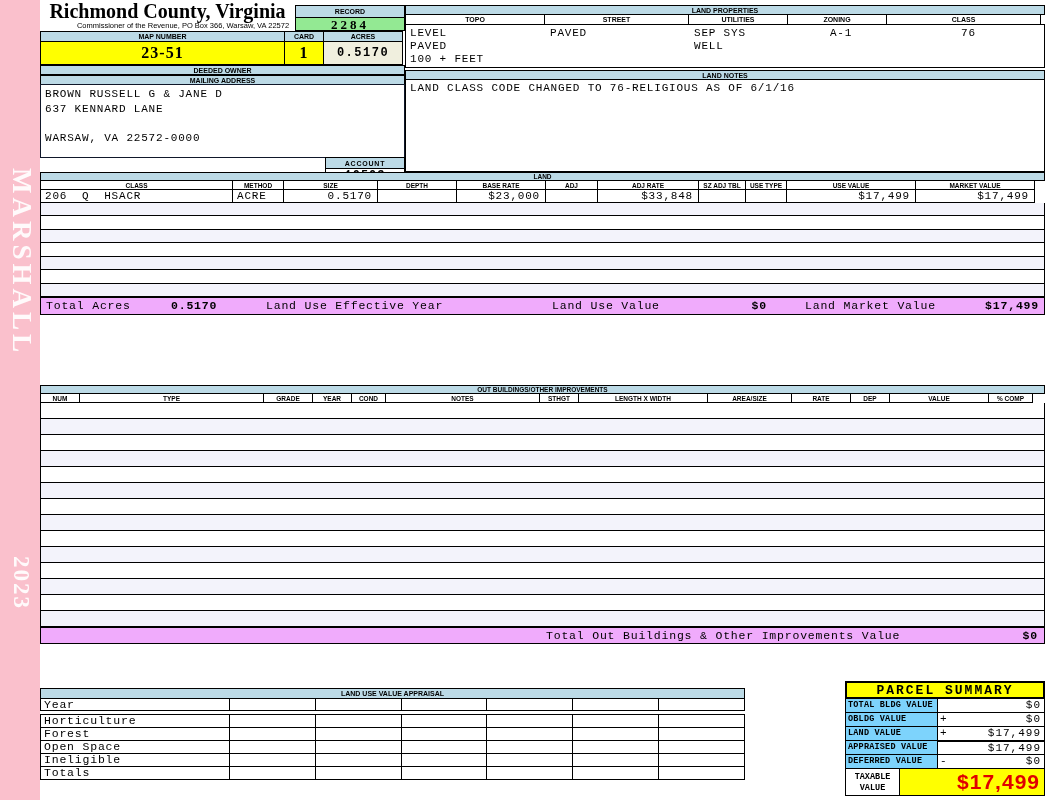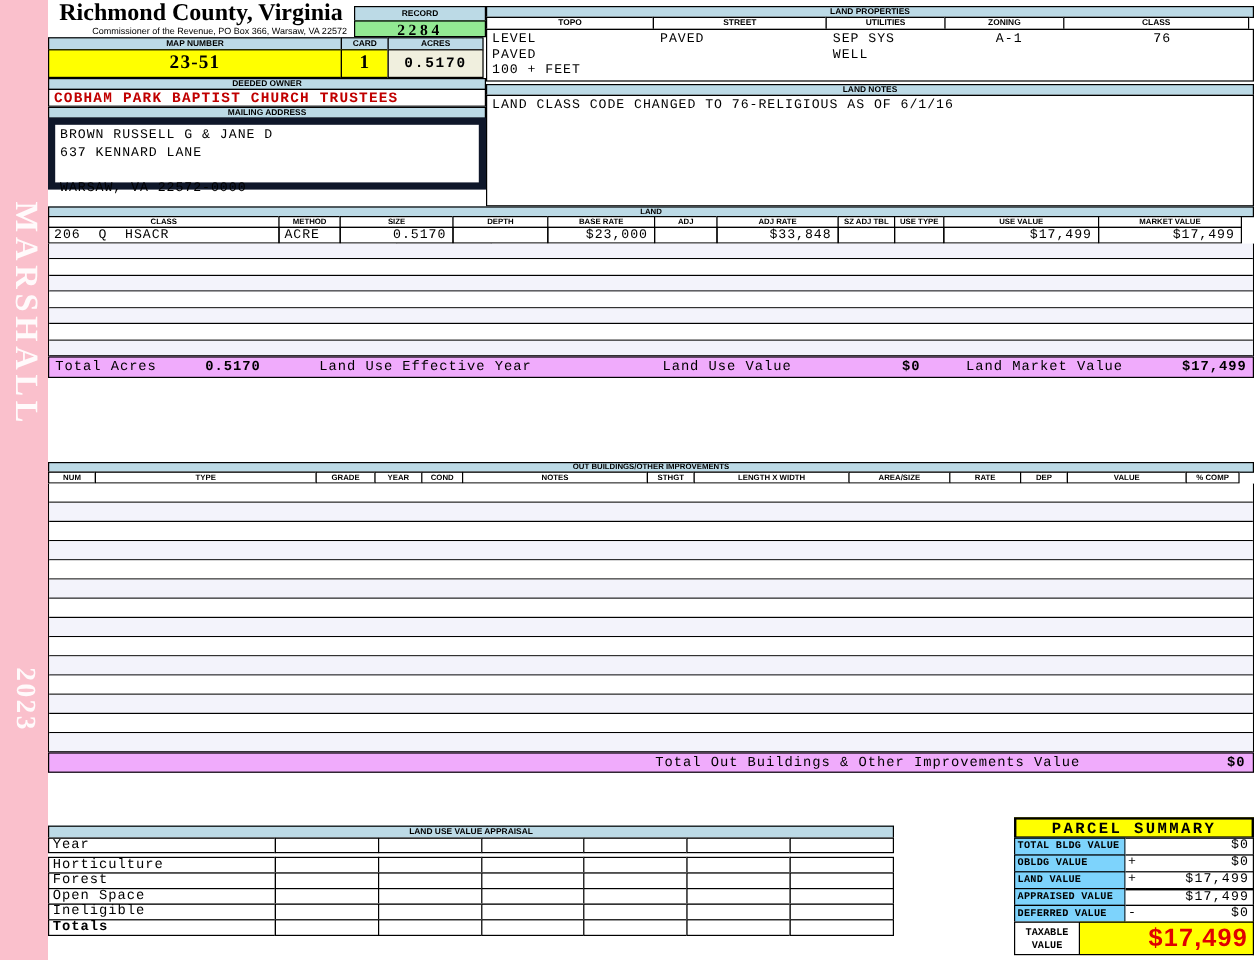--- a/index.html
+++ b/index.html
@@ -34,21 +34,21 @@
   .mcell+.mcell{margin-left:-1px;}
   .mcell .bar{height:11px;line-height:10px;}
   .mcell .mval{border:1px solid #000;margin-top:-1px;height:24px;text-align:center;}
   .ylw{background:var(--highlight-yellow);font:700 16px "Liberation Serif",serif;line-height:22px;letter-spacing:1px;}
   .ivory{background:var(--acres-ivory);font:700 12px "Liberation Mono",monospace;line-height:22px;letter-spacing:1.5px;}
 
   .ownerbox{position:absolute;left:40px;top:65px;width:365px;}
   .ownerbox .bar{height:10px;line-height:9px;}
   .ownerline{border:1px solid #000;margin-top:-1px;height:15px;line-height:14px;padding-left:4px;
        font:700 12px "Liberation Mono",monospace;letter-spacing:1px;color:var(--owner-red);}
-  .addr{position:relative;border:6px solid #0f172a;margin-top:-1px;height:60px;
+  .addr{position:relative;border:1px solid #0f172a;margin-top:-1px;height:74px;
        font:11px "Liberation Mono",monospace;letter-spacing:.8px;}
   .addr .ln{position:absolute;left:4px;line-height:11px;white-space:pre;}
   .accountbox{position:absolute;left:284px;top:72px;width:80px;}
   .accountbox .bar{height:12px;line-height:11px;}
   .accountbox .aval{border:1px solid #000;margin-top:-1px;height:17px;background:#fff;text-align:center;
        font:700 12px "Liberation Mono",monospace;line-height:15px;letter-spacing:1px;}
 
   .landprops{position:absolute;left:405px;top:5px;width:640px;}
   .landprops .bar{height:10px;line-height:9px;}
   .lp-heads{display:flex;height:11px;margin-top:-1px;}
@@ -83,21 +83,21 @@
   .trow span{position:absolute;line-height:16px;white-space:pre;}
   .b{font-weight:700;}
 
   .appr{position:absolute;left:40px;top:688px;width:705px;}
   .appr .bar{height:11px;line-height:10px;}
   .arow{display:flex;height:14px;margin-top:-1px;}
   .arow:first-child{height:13px;}
   .agap{height:4px;}
   .alabel{width:190px;border:1px solid #000;background:#fff;font:11.5px "Liberation Mono",monospace;
        letter-spacing:.8px;line-height:12px;padding-left:3px;}
-  .arow.tot .alabel{font-weight:700;}
+  .arow.tot .alabel{font-weight:400;}
   .acell{flex:1;border:1px solid #000;margin-left:-1px;background:#fff;}
 
   .parcel{position:absolute;left:845px;top:681px;width:200px;}
   .ptitle{height:18px;background:var(--highlight-yellow);border:2px solid #000;text-align:center;
        font:700 13px "Liberation Mono",monospace;letter-spacing:2px;line-height:15px;}
   .prow{display:flex;height:15px;margin-top:-1px;}
   .plabel{width:93px;border:1px solid #000;background:#7dd3fc;font:700 8.5px "Liberation Mono",monospace;
        line-height:13px;padding-left:2px;letter-spacing:.2px;}
   .pval{flex:1;border:1px solid #000;border-left:none;background:#fff;display:flex;
        font:11px "Liberation Mono",monospace;}
@@ -140,21 +140,20 @@
       <div class="mval ylw">1</div>
     </div>
     <div class="mcell" style="width:80px">
       <div class="bar">ACRES</div>
       <div class="mval ivory">0.5170</div>
     </div>
   </div>
 
   <div class="ownerbox">
     <div class="bar">DEEDED OWNER</div>
-    <div class="ownerline">COBHAM PARK BAPTIST CHURCH TRUSTEES</div>
     <div class="bar">MAILING ADDRESS</div>
     <div class="addr">
       <div class="ln" style="top:4px">BROWN RUSSELL G &amp; JANE D</div>
       <div class="ln" style="top:19px">637 KENNARD LANE</div>
       <div class="ln" style="top:34px"></div>
       <div class="ln" style="top:48px">WARSAW, VA 22572-0000</div>
       <div class="accountbox">
         <div class="bar">ACCOUNT</div>
         <div class="aval">10503</div>
       </div>

